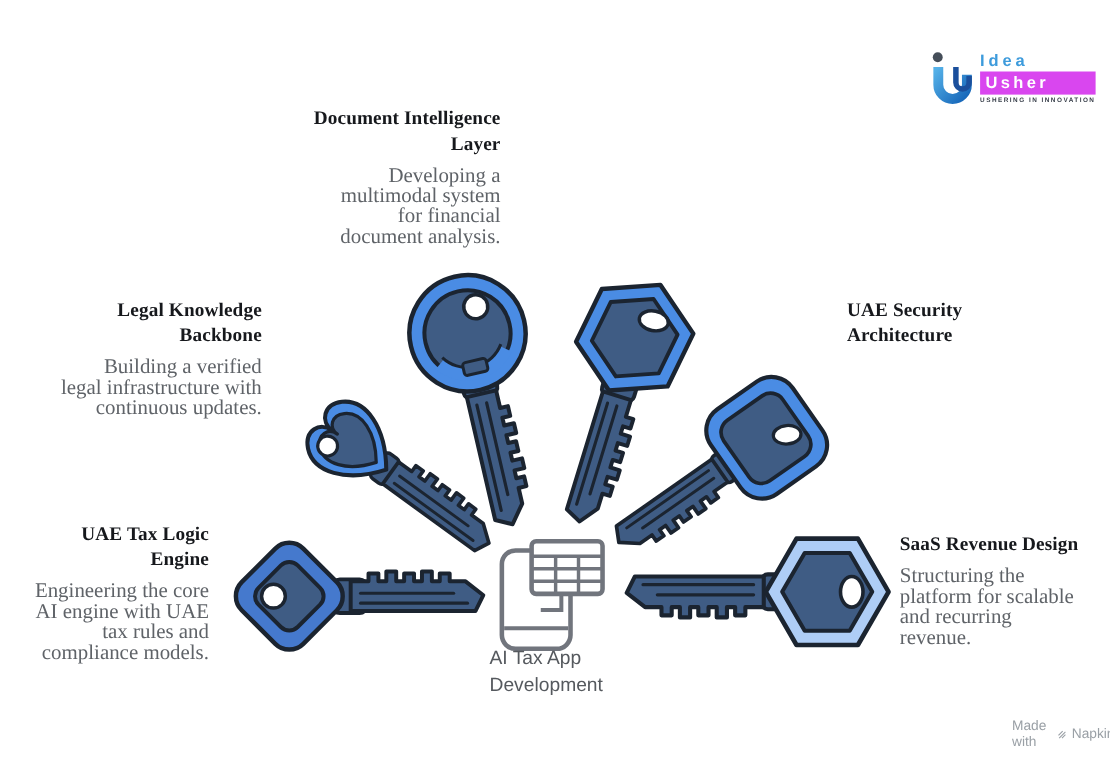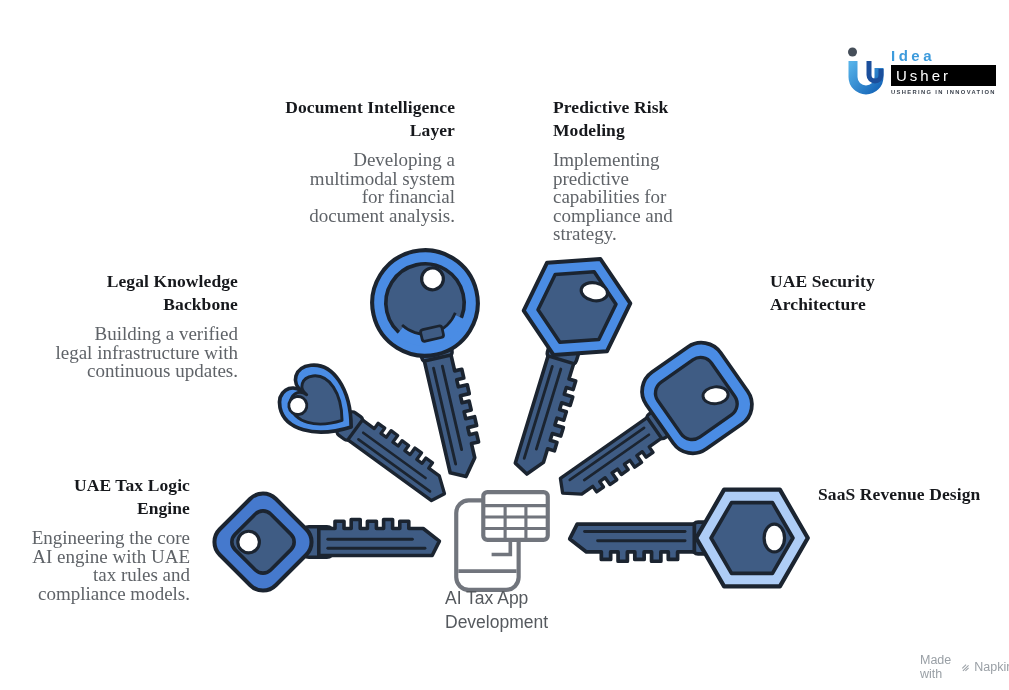--- a/index.html
+++ b/index.html
@@ -76,21 +76,21 @@
 
   
   #logo{position:absolute;left:845px;top:44px;z-index:4;display:flex;gap:6px;}
   #logo .mark{flex:0 0 auto;}
   #logo .text{display:flex;flex-direction:column;justify-content:center;}
   #logo .idea{
     color:#3d9bdc;font-weight:bold;font-size:15px;line-height:17px;
     letter-spacing:3.5px;
   }
   #logo .usher{
-    background:#000000;color:#ffffff;font-weight:normal;font-size:15px;
+    background:#d946ef;color:#ffffff;font-weight:bold;font-size:15px;
     line-height:19px;letter-spacing:3px;padding:1px 5px;margin-top:1px;
     display:inline-block;
   }
   #logo .tagline{
     margin-top:3px;font-size:5.8px;font-weight:bold;letter-spacing:1.35px;
     color:#3b424d;white-space:nowrap;
   }
 
   
   #made-with{
@@ -194,41 +194,38 @@
       <line x1="71" y1="15" x2="71" y2="48" stroke="#71757d" stroke-width="3"></line>
     </svg>
   </div>
   <div id="center-label">AI Tax App Development</div>
 
   <div class="block align-right" id="block-document">
     <h3>Document Intelligence Layer</h3>
     <p>Developing a multimodal system for financial document analysis.</p>
   </div>
 
-  <div class="block" id="block-predictive">
-    <h3>Predictive Risk Modeling</h3>
-    <p>Implementing predictive capabilities for compliance and strategy.</p>
-  </div>
 
   <div class="block align-right" id="block-legal">
     <h3>Legal Knowledge Backbone</h3>
     <p>Building a verified legal infrastructure with continuous updates.</p>
   </div>
 
   <div class="block" id="block-security">
     <h3>UAE Security Architecture</h3>
   </div>
 
   <div class="block align-right" id="block-tax">
     <h3>UAE Tax Logic Engine</h3>
     <p>Engineering the core AI engine with UAE tax rules and compliance models.</p>
   </div>
 
   <div class="block" id="block-saas">
     <h3>SaaS Revenue Design</h3>
+    <p>Structuring the platform for scalable and recurring revenue.</p>
   </div>
 
   <div id="logo">
     <svg class="mark" width="40" height="54" viewBox="0 0 40 54">
       <defs>
         <linearGradient id="ug" x1="0" y1="0" x2="1" y2="1">
           <stop offset="0" stop-color="#55b1e8"></stop>
           <stop offset="1" stop-color="#1565b8"></stop>
         </linearGradient>
       </defs>

